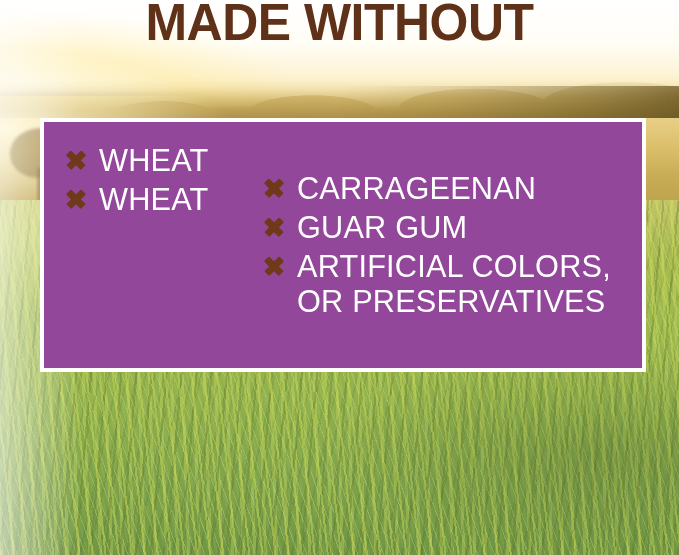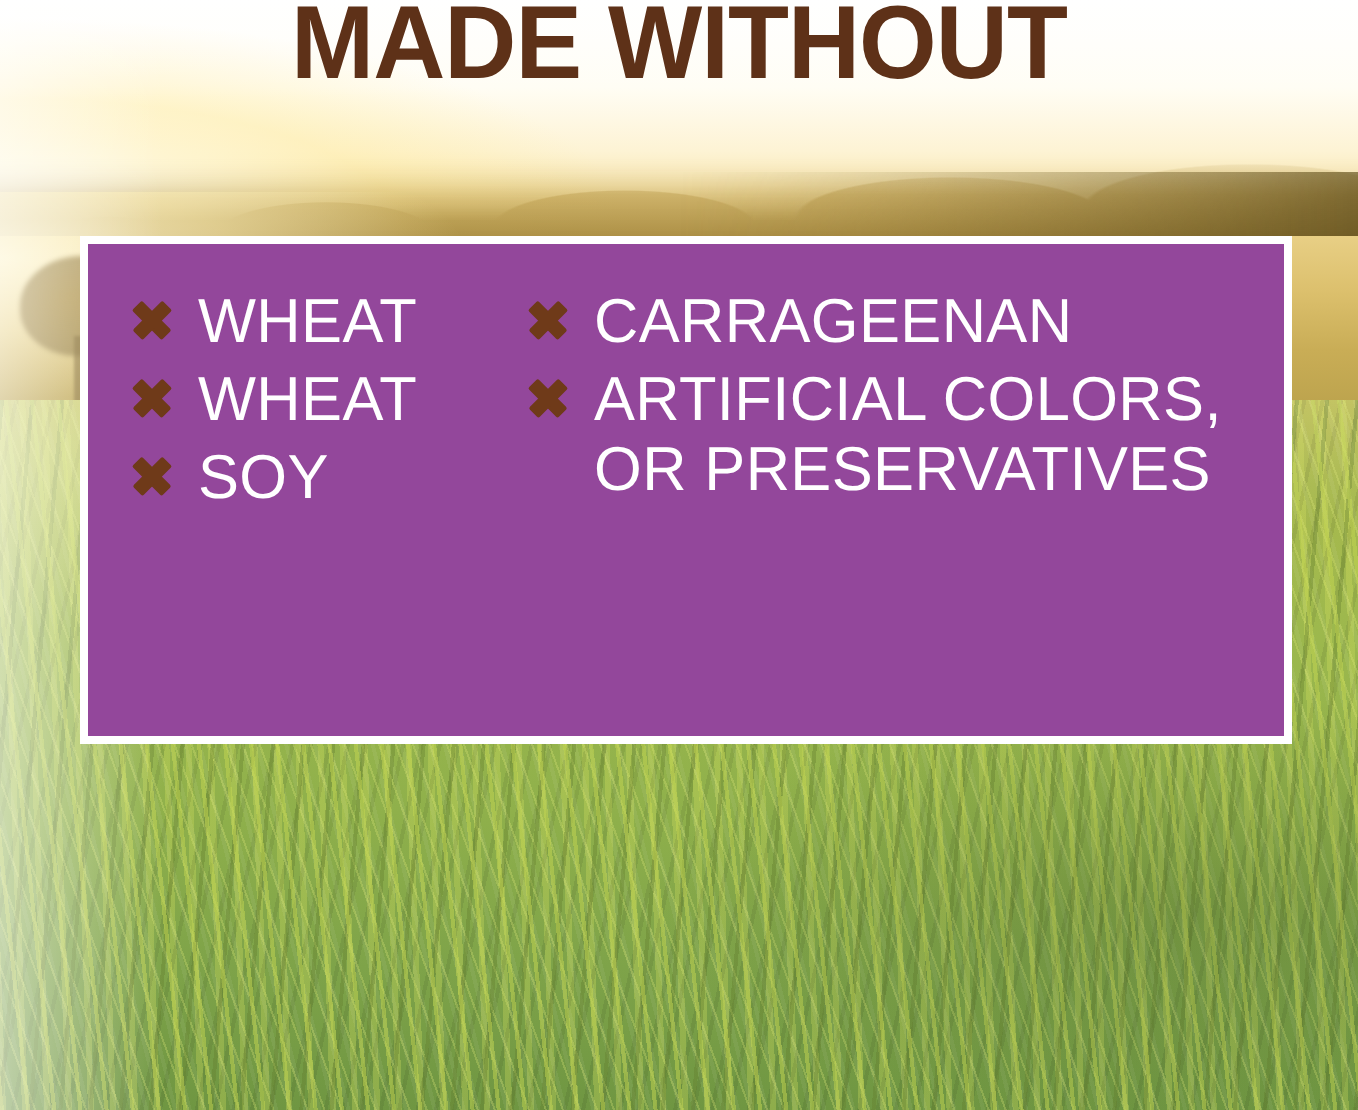--- a/index.html
+++ b/index.html
@@ -135,21 +135,21 @@
     background:#93479B;
     position:relative;
   }
   .columns {
     position:absolute;
     left:22px; top:21px; right:10px; bottom:6px;
     display:flex;
   }
   .col { display:flex; flex-direction:column; }
   .col-left  { width:198px; }
-  .col-right { flex:1; }
+  .col-right { flex:1;margin-top:28px; }
 
   .item {
     display:flex;
     align-items:flex-start;
     height:39px;
   }
   .item.tall { height:auto; }
 
   .xmark {
     flex:0 0 auto;
@@ -213,36 +213,36 @@
               </span>
             <span class="label">WHEAT</span>
           </div>
           <div class="item">
             <span class="xmark">
                 <i></i>
                 <i></i>
               </span>
             <span class="label">WHEAT</span>
           </div>
-          <div class="item">
-            <span class="xmark">
-                <i></i>
-                <i></i>
-              </span>
-            <span class="label">SOY</span>
-          </div>
         </div>
 
         <div class="col col-right">
           <div class="item">
             <span class="xmark">
                 <i></i>
                 <i></i>
               </span>
             <span class="label">CARRAGEENAN</span>
+          </div>
+          <div class="item">
+            <span class="xmark">
+                <i></i>
+                <i></i>
+              </span>
+            <span class="label">GUAR GUM</span>
           </div>
           <div class="item tall">
             <span class="xmark">
                 <i></i>
                 <i></i>
               </span>
             <span class="label">ARTIFICIAL COLORS,
 OR PRESERVATIVES</span>
           </div>
         </div>

